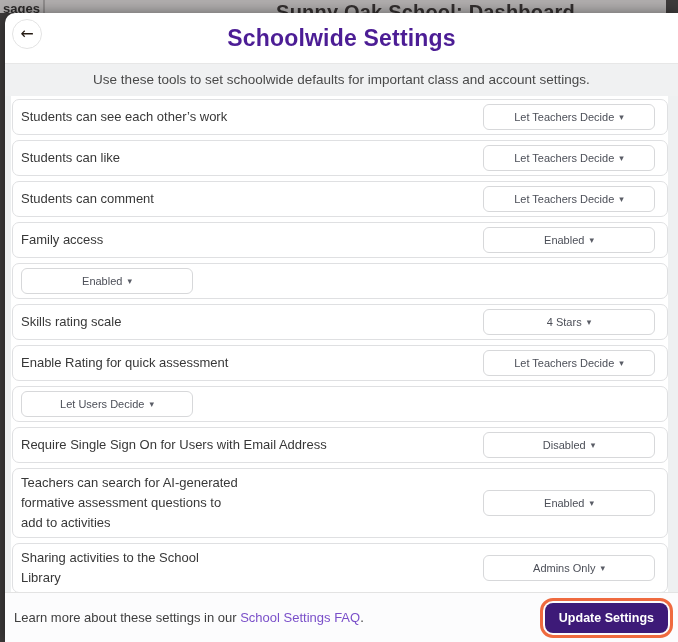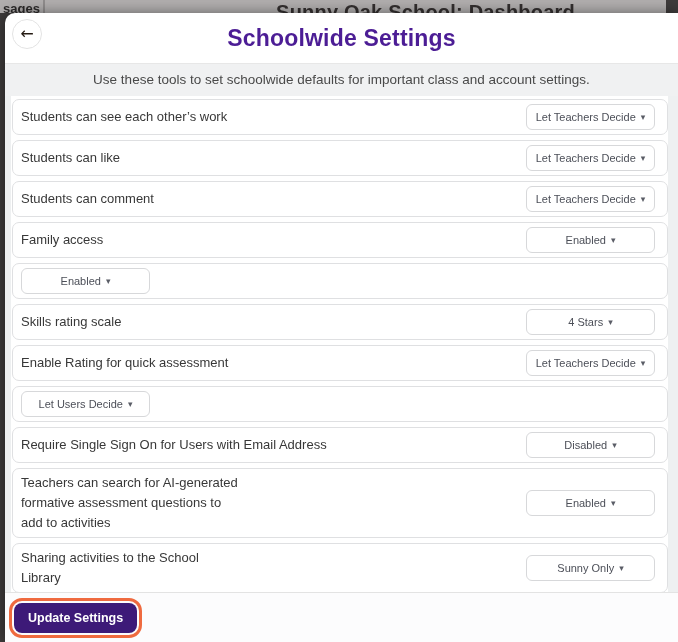--- a/index.html
+++ b/index.html
@@ -54,21 +54,21 @@
   .rows{position:relative;z-index:1;}
   .row{
     display:flex;align-items:center;justify-content:space-between;
     background:#fff;border:1px solid #dfe0e2;border-radius:7px;
     margin-bottom:5px;padding:4px 12px 4px 8px;min-height:34px;box-sizing:border-box;gap:31px;
   }
   .row-label{
     font-size:13px;color:#383838;line-height:20px;white-space:pre-line;font-weight:500;
   }
   .dropdown{
-    width:129px;height:26px;flex:none;background:#fff;border:1px solid #d7d8da;border-radius:6px;
+    width:172px;height:26px;flex:none;background:#fff;border:1px solid #d7d8da;border-radius:6px;
     display:flex;align-items:center;justify-content:center;gap:5px;
     font-size:11px;color:#4c4f58;cursor:pointer;
     font-family:"Liberation Sans","DejaVu Sans",sans-serif;
   }
   .caret{font-size:9px;color:#5a5d66;line-height:1;margin-top:1px;}
   .modal-footer{
     flex:none;height:50px;border-top:1px solid #e3e3e3;background:#fcfcfd;
     display:flex;align-items:center;justify-content:space-between;
     padding:0 6px 0 9px;box-sizing:border-box;
   }
@@ -182,24 +182,25 @@
     <button class="dropdown">
       <span class="dd-label">Enabled</span>
       <span class="caret">▾</span>
     </button>
   </div>
 
   <div class="row">
     <div class="row-label">Sharing activities to the School
 Library</div>
     <button class="dropdown">
-      <span class="dd-label">Sunny Only</span>
+      <span class="dd-label">Admins Only</span>
       <span class="caret">▾</span>
     </button>
   </div>
 </div>
   </div>
 
   <div class="modal-footer">
+    <div class="footer-text"><span>Learn more about these settings in our </span><a class="footer-link">School Settings FAQ</a><span>.</span></div>
     <button class="update-btn">Update Settings</button>
   </div>
 
 </div>
 
 </body></html>

